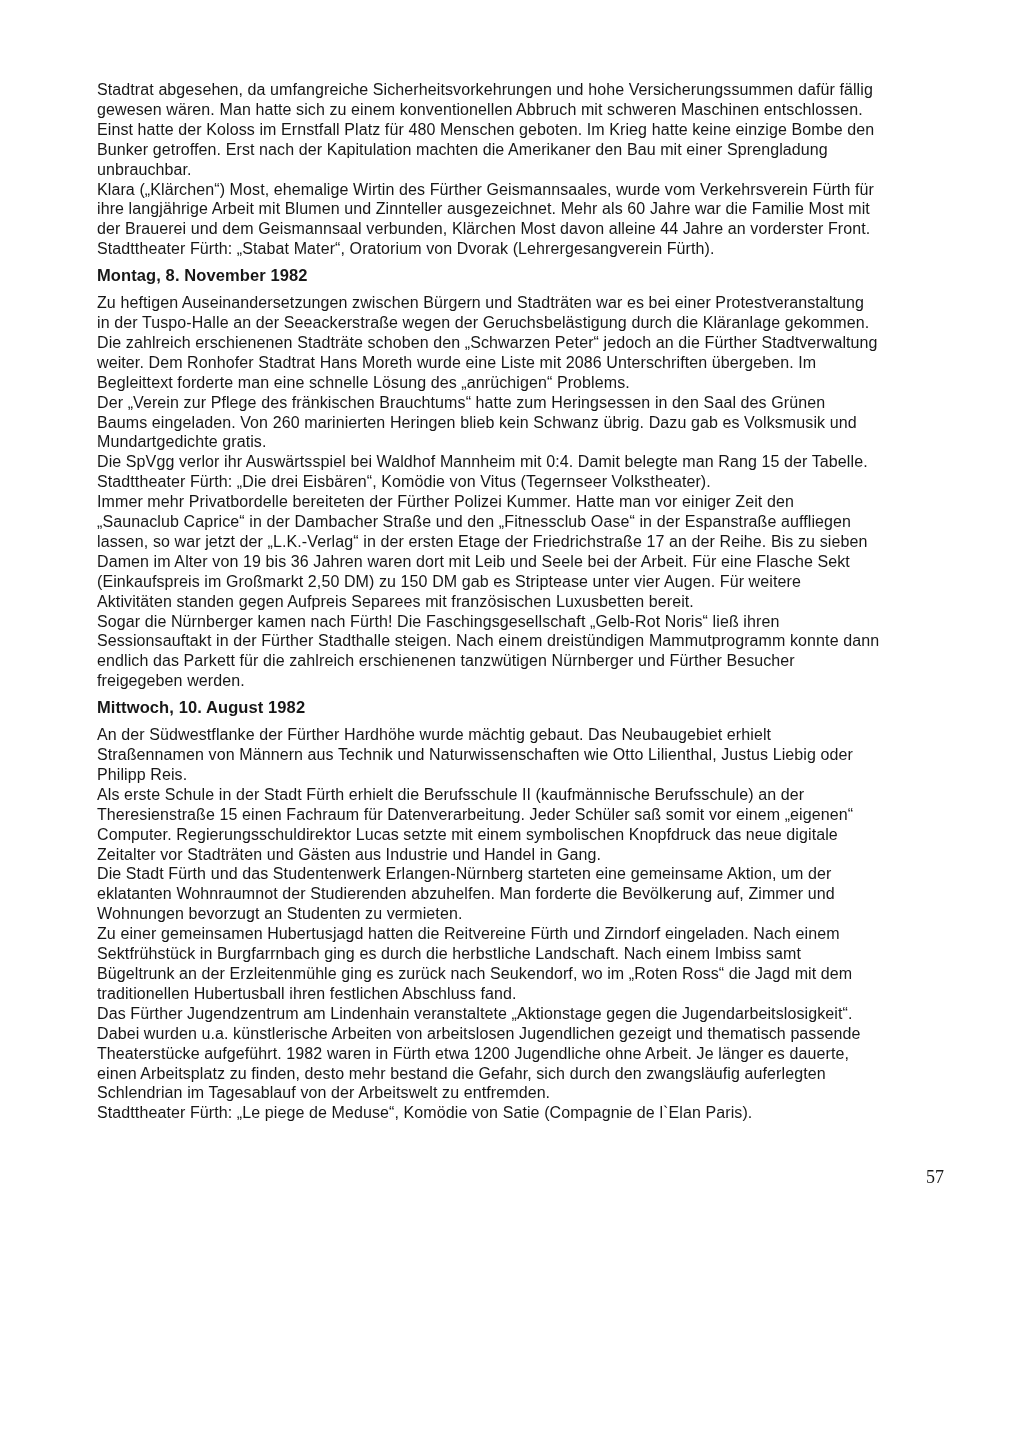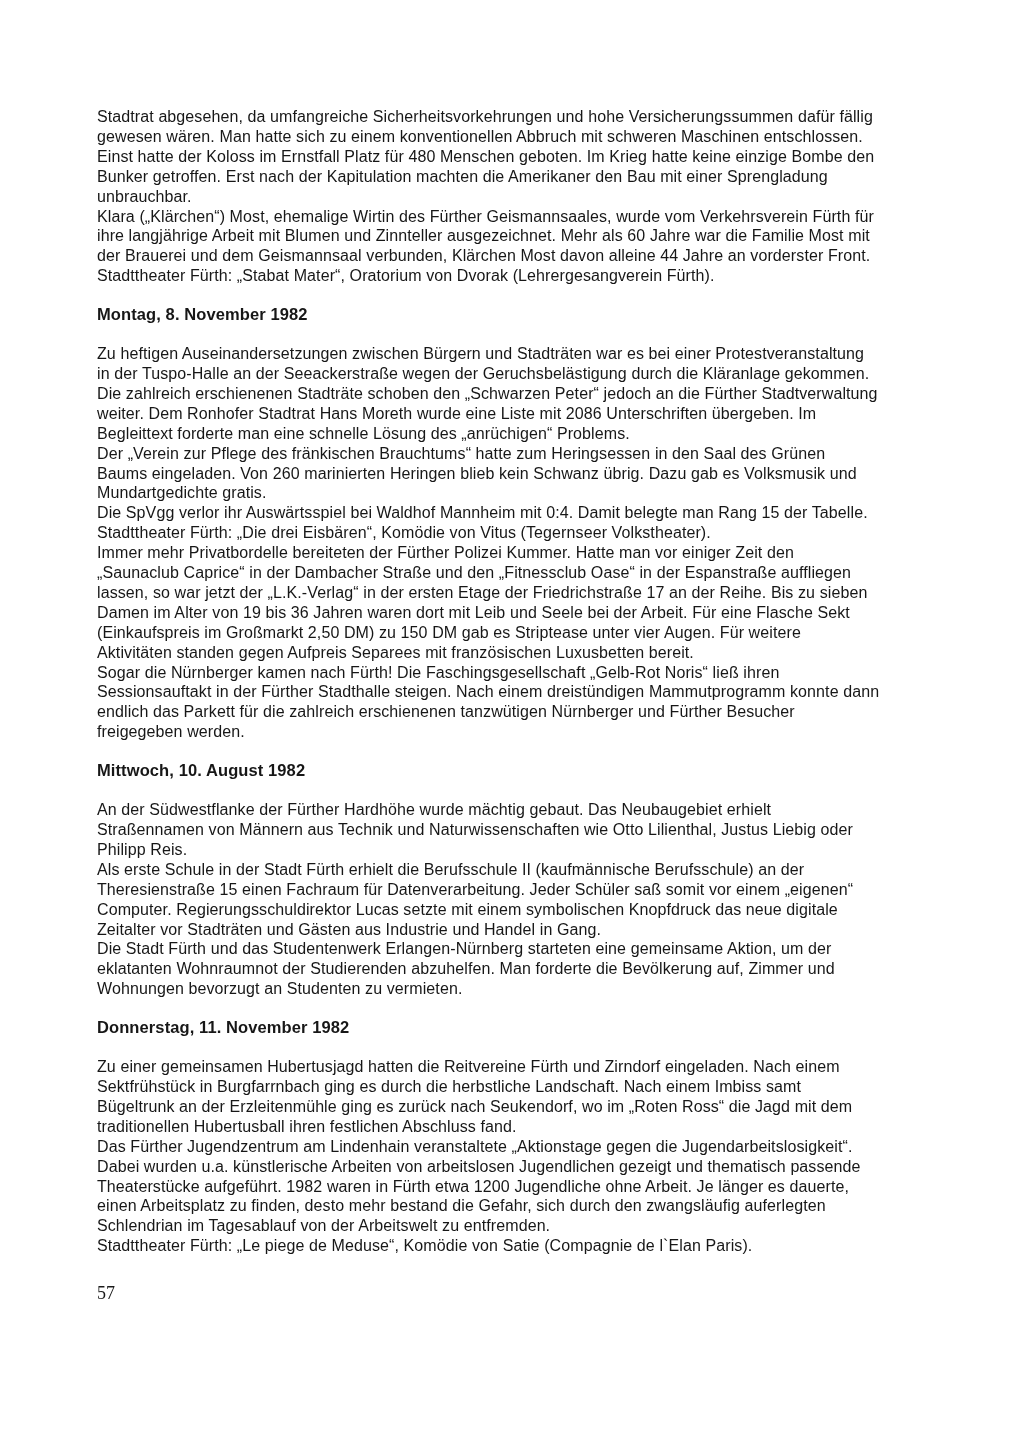--- a/index.html
+++ b/index.html
@@ -9,41 +9,41 @@
   }
   body {
     width: 1024px;
     height: 1448px;
     font-family: "Liberation Sans", sans-serif;
     color: #171717;
     position: relative;
     overflow: hidden;
   }
   .page {
-    padding: 107px 80px 0 97px;
+    padding: 80px 80px 0 97px;
   }
   .section-body {
     font-size: 16px;
     line-height: 19.9px;
     white-space: pre-line;
     margin: 0;
     letter-spacing: 0.1px;
   }
   .day-heading {
     font-size: 16.5px;
     line-height: 19.9px;
     font-weight: bold;
-    margin: 19px 0;
+    margin: 7px 0;
     letter-spacing: 0.1px;
   }
   .page-number {
     font-family: "Liberation Serif", serif;
     font-size: 18px;
-    text-align: left;
-    margin-top: 27px;
+    text-align: right;
+    margin-top: 44px;
     color: #1a1a1a;
   }
 </style>
 </head>
 <body>
 
 <div class="page">
 
   <section>
     <p class="section-body">Stadtrat abgesehen, da umfangreiche Sicherheitsvorkehrungen und hohe Versicherungssummen dafür fällig
@@ -92,21 +92,20 @@
 Als erste Schule in der Stadt Fürth erhielt die Berufsschule II (kaufmännische Berufsschule) an der
 Theresienstraße 15 einen Fachraum für Datenverarbeitung. Jeder Schüler saß somit vor einem „eigenen“
 Computer. Regierungsschuldirektor Lucas setzte mit einem symbolischen Knopfdruck das neue digitale
 Zeitalter vor Stadträten und Gästen aus Industrie und Handel in Gang.
 Die Stadt Fürth und das Studentenwerk Erlangen-Nürnberg starteten eine gemeinsame Aktion, um der
 eklatanten Wohnraumnot der Studierenden abzuhelfen. Man forderte die Bevölkerung auf, Zimmer und
 Wohnungen bevorzugt an Studenten zu vermieten.</p>
   </section>
 
   <section>
-    <h2 class="day-heading">Donnerstag, 11. November 1982</h2>
     <p class="section-body">Zu einer gemeinsamen Hubertusjagd hatten die Reitvereine Fürth und Zirndorf eingeladen. Nach einem
 Sektfrühstück in Burgfarrnbach ging es durch die herbstliche Landschaft. Nach einem Imbiss samt
 Bügeltrunk an der Erzleitenmühle ging es zurück nach Seukendorf, wo im „Roten Ross“ die Jagd mit dem
 traditionellen Hubertusball ihren festlichen Abschluss fand.
 Das Fürther Jugendzentrum am Lindenhain veranstaltete „Aktionstage gegen die Jugendarbeitslosigkeit“.
 Dabei wurden u.a. künstlerische Arbeiten von arbeitslosen Jugendlichen gezeigt und thematisch passende
 Theaterstücke aufgeführt. 1982 waren in Fürth etwa 1200 Jugendliche ohne Arbeit. Je länger es dauerte,
 einen Arbeitsplatz zu finden, desto mehr bestand die Gefahr, sich durch den zwangsläufig auferlegten
 Schlendrian im Tagesablauf von der Arbeitswelt zu entfremden.
 Stadttheater Fürth: „Le piege de Meduse“, Komödie von Satie (Compagnie de l`Elan Paris).</p>

